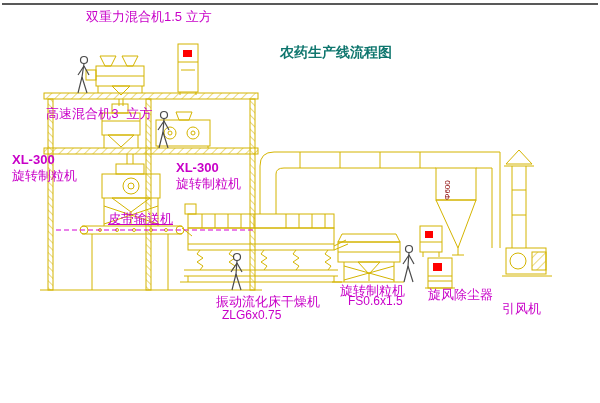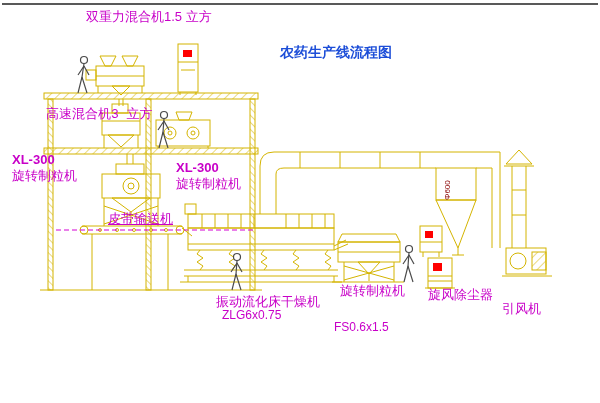--- a/index.html
+++ b/index.html
@@ -6,21 +6,21 @@
   .canvas{
     position:relative;width:600px;height:403px;background:#ffffff;overflow:hidden;
     font-family:"Liberation Sans", sans-serif;
   }
   .canvas svg{position:absolute;left:0;top:0;}
   .lbl{position:absolute;color:#c800c8;font-size:13px;line-height:1.15;white-space:nowrap;}
   .lbl-model{position:absolute;color:#c800c8;font-size:13px;font-weight:bold;white-space:nowrap;}
   .lbl-model-sm{position:absolute;color:#c800c8;font-size:12px;white-space:nowrap;}
   .title{
     position:absolute;left:280px;top:44px;display:flex;align-items:baseline;gap:2px;
-    color:#1d4ed8;white-space:nowrap;
+    color:#0f766e;white-space:nowrap;
   }
   .title .cn{font-size:14px;font-weight:bold;}
   .title .cap{font-size:21px;font-family:"Liberation Serif", serif;}
 </style>
 </head>
 <body>
 
 <div class="canvas">
 
   <svg width="600" height="403" viewBox="0 0 600 403">
@@ -263,18 +263,18 @@
 
   <div class="lbl-model" style="left:176px;top:160px;">XL-300</div>
   <div class="lbl" style="left:176px;top:177px;">旋转制粒机</div>
 
   <div class="lbl" style="left:108px;top:212px;text-decoration:underline;">皮带输送机</div>
 
   <div class="lbl" style="left:216px;top:295px;">振动流化床干燥机</div>
   <div class="lbl-model-sm" style="left:222px;top:293px;margin-top:15px;">ZLG6x0.75</div>
 
   <div class="lbl" style="left:340px;top:284px;">旋转制粒机</div>
-  <div class="lbl-model-sm" style="left:334px;top:294px;margin-top:26px;">FS0.6x1.5</div>
+  <div class="lbl-model-sm" style="left:348px;top:294px;">FS0.6x1.5</div>
 
   <div class="lbl" style="left:428px;top:288px;">旋风除尘器</div>
   <div class="lbl" style="left:502px;top:302px;">引风机</div>
 
 </div>
 
 </body></html>

